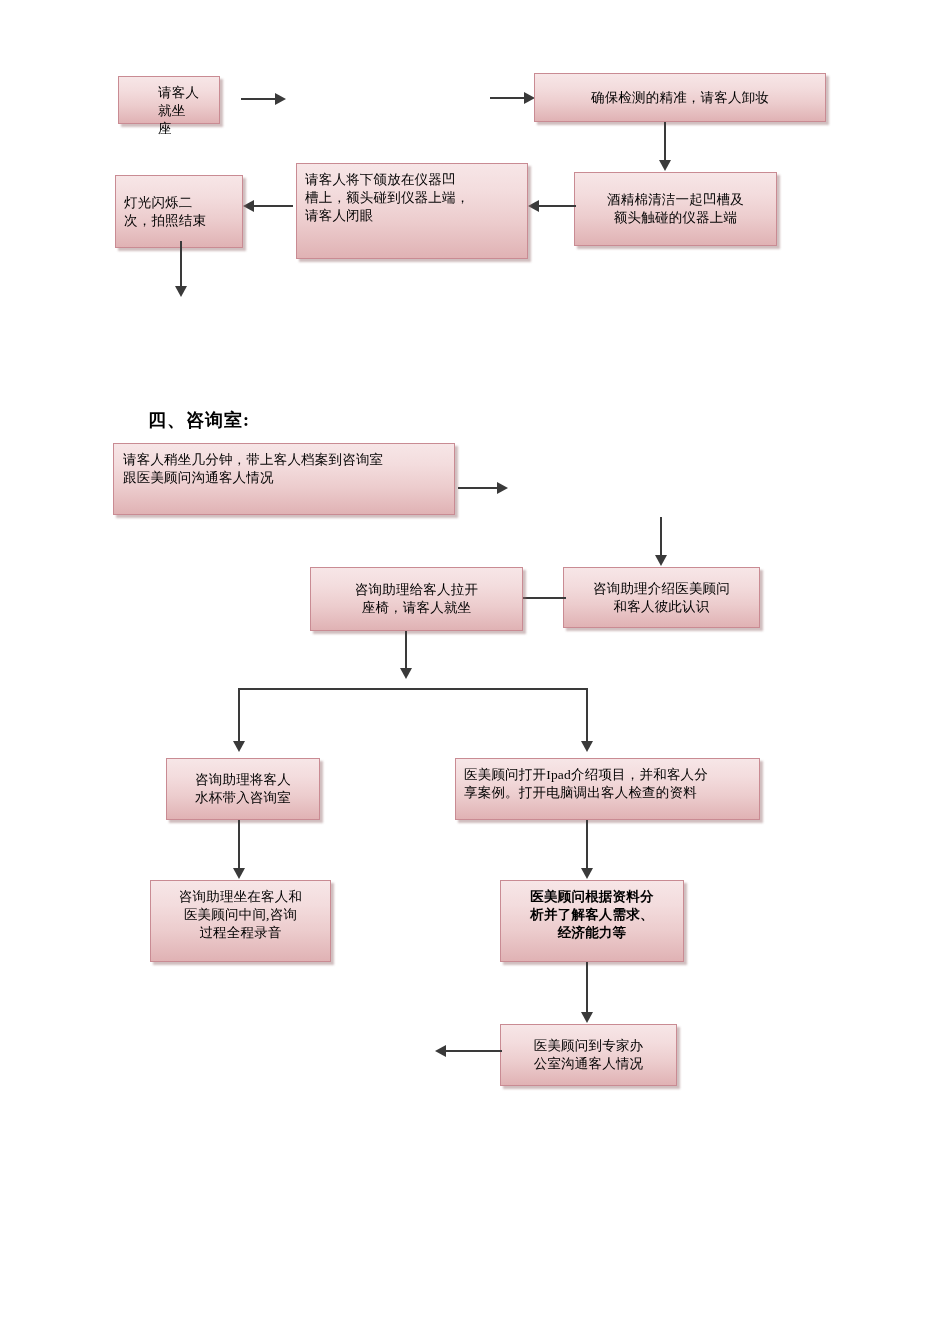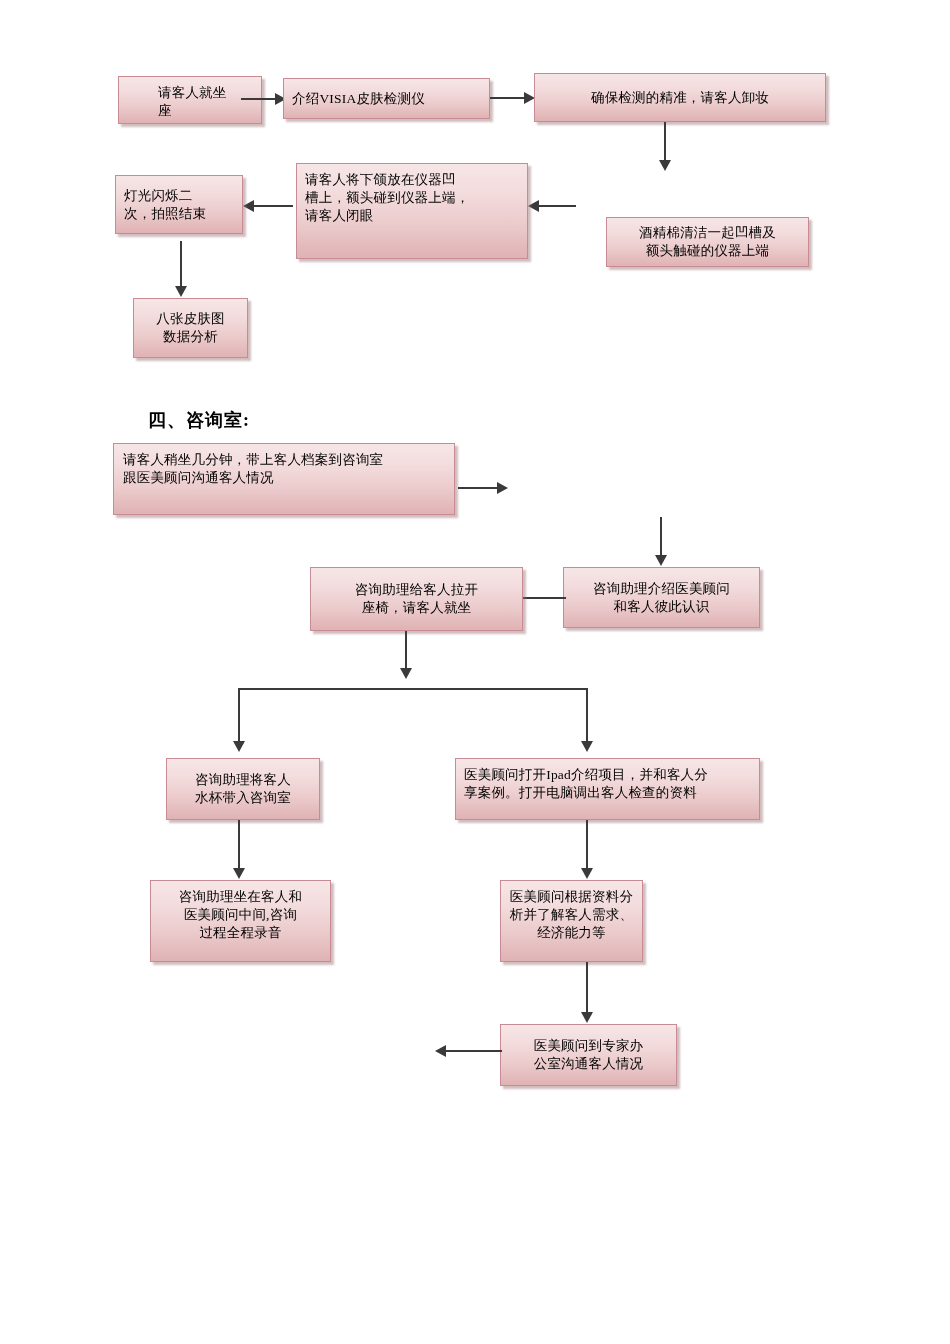--- a/index.html
+++ b/index.html
@@ -84,57 +84,54 @@
     color: #000000;
     letter-spacing: 1px;
     white-space: nowrap;
   }
 </style>
 </head>
 <body>
 
 <div id="canvas">
 
-  <div class="node align-left top-text" style="left:118px; top:76px; width:144px; height:48px;padding-left:39px;">请客人就坐
+  <div class="node align-left top-text" style="left:118px; top:76px; width:102px; height:48px;padding-left:39px;">请客人就坐
 座</div>
 
   <div class="line-h" style="left:241px; top:98px; width:36px;"></div>
   <div class="arrow arrow-r" style="left:275px; top:93px;"></div>
 
-  <div class="node align-left" style="left:283px; top:78px; width:207px; height:41px;">介绍VISIA皮肤检测仪</div>
 
   <div class="line-h" style="left:490px; top:97px; width:38px;"></div>
   <div class="arrow arrow-r" style="left:524px; top:92px;"></div>
 
   <div class="node align-center" style="left:534px; top:73px; width:292px; height:49px;">确保检测的精准，请客人卸妆</div>
 
   <div class="line-v" style="left:664px; top:122px; width:2px; height:46px;"></div>
   <div class="arrow arrow-d" style="left:659px; top:160px;"></div>
 
-  <div class="node align-center" style="left:606px; top:172px; width:203px; height:50px;margin-top:45px;">酒精棉清洁一起凹槽及
+  <div class="node align-center" style="left:574px; top:172px; width:203px; height:74px;">酒精棉清洁一起凹槽及
 额头触碰的仪器上端</div>
 
   <div class="line-h" style="left:534px; top:205px; width:42px;"></div>
   <div class="arrow arrow-l" style="left:528px; top:200px;"></div>
 
   <div class="node align-left top-text" style="left:296px; top:163px; width:232px; height:96px;">请客人将下颌放在仪器凹
 槽上，额头碰到仪器上端，
 请客人闭眼</div>
 
   <div class="line-h" style="left:249px; top:205px; width:44px;"></div>
   <div class="arrow arrow-l" style="left:243px; top:200px;"></div>
 
-  <div class="node align-left" style="left:115px; top:175px; width:128px; height:59px;">灯光闪烁二
+  <div class="node align-left" style="left:115px; top:175px; width:128px; height:73px;">灯光闪烁二
 次，拍照结束</div>
 
   <div class="line-v" style="left:180px; top:241px; width:2px; height:52px;"></div>
   <div class="arrow arrow-d" style="left:175px; top:286px;"></div>
 
-  <div class="node align-center" style="left:133px; top:298px; width:115px; height:60px;">八张皮肤图
-数据分析</div>
 
   <div class="section-heading" style="left:148px; top:408px;">四、咨询室:</div>
 
   <div class="node align-left top-text" style="left:113px; top:443px; width:342px; height:72px;padding-left:9px;">请客人稍坐几分钟，带上客人档案到咨询室
 跟医美顾问沟通客人情况</div>
 
   <div class="line-h" style="left:458px; top:487px; width:42px;"></div>
   <div class="arrow arrow-r" style="left:497px; top:482px;"></div>
 
 
@@ -170,21 +167,21 @@
   <div class="line-v" style="left:238px; top:820px; width:2px; height:55px;"></div>
   <div class="arrow arrow-d" style="left:233px; top:868px;"></div>
 
   <div class="node align-center top-text" style="left:150px; top:880px; width:181px; height:82px;">咨询助理坐在客人和
 医美顾问中间,咨询
 过程全程录音</div>
 
   <div class="line-v" style="left:586px; top:820px; width:2px; height:55px;"></div>
   <div class="arrow arrow-d" style="left:581px; top:868px;"></div>
 
-  <div class="node align-center top-text" style="left:500px; top:880px; width:143px; height:82px;">医美顾问根据资料分
+  <div class="node align-center top-text" style="left:500px; top:880px; width:184px; height:82px;font-weight:bold;">医美顾问根据资料分
 析并了解客人需求、
 经济能力等</div>
 
   <div class="line-v" style="left:586px; top:962px; width:2px; height:57px;"></div>
   <div class="arrow arrow-d" style="left:581px; top:1012px;"></div>
 
   <div class="node align-center" style="left:500px; top:1024px; width:177px; height:62px;">医美顾问到专家办
 公室沟通客人情况</div>
 
   <div class="line-h" style="left:442px; top:1050px; width:60px;"></div>

